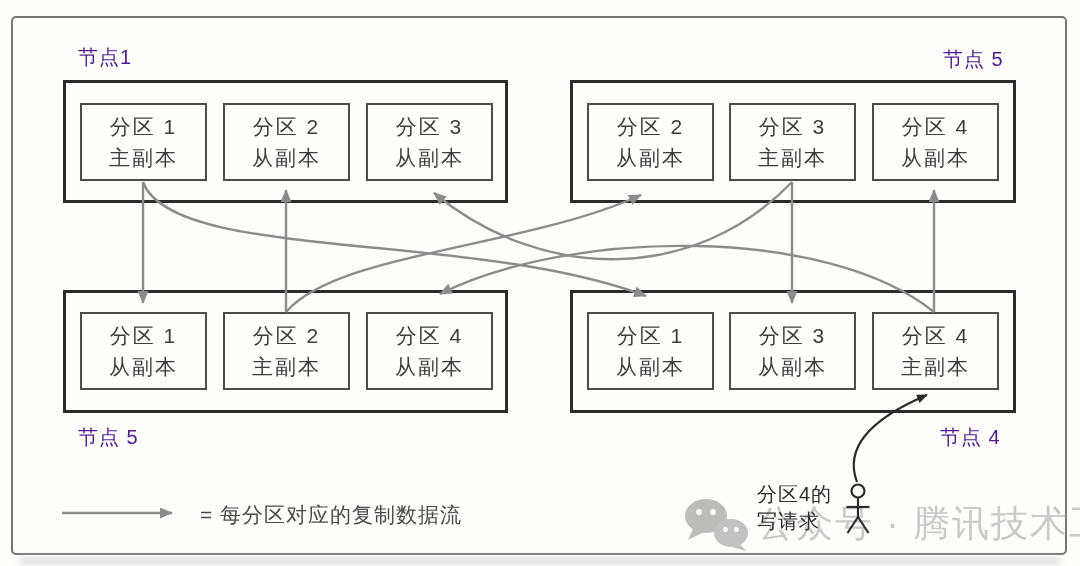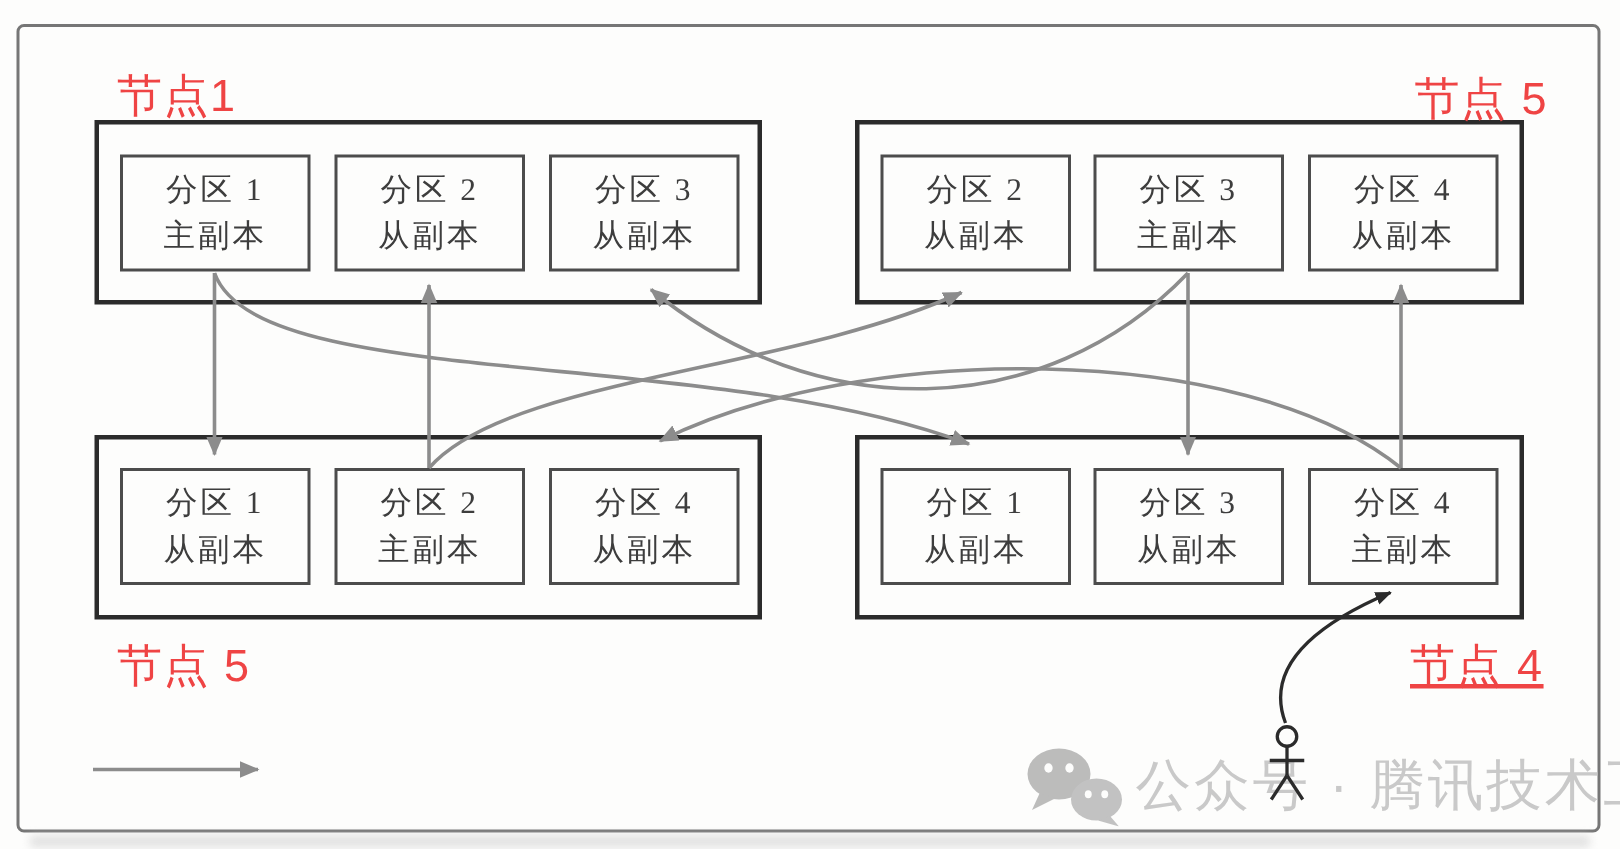--- a/index.html
+++ b/index.html
@@ -11,31 +11,31 @@
   }
   .frame{
     position:absolute;left:11px;top:16px;width:1052px;height:535px;
     border:2px solid #767676;border-radius:5px;background:transparent;z-index:0;
   }
   .bottom-blur{
     position:absolute;left:20px;top:557px;width:1040px;height:8px;
     background:#d9d9d9;filter:blur(3px);opacity:.75;z-index:0;
   }
   .node-label{
-    position:absolute;font-size:30px;letter-spacing:1px;color:#ef4444;z-index:3;white-space:nowrap;
+    position:absolute;font-size:20px;letter-spacing:1px;color:#4c1d95;z-index:3;white-space:nowrap;
   }
   .node-box{
     position:absolute;border:3px solid #2b2b2b;background:#fdfdfc;z-index:1;
   }
   .pbox{
     position:absolute;width:123px;height:74px;border:2px solid #4c4c4c;background:#fdfdfc;
     display:flex;flex-direction:column;justify-content:center;align-items:center;
   }
   .pline{
-    font-size:21px;line-height:31px;letter-spacing:2px;color:#3d3d3d;text-align:center;white-space:nowrap;font-family:Liberation Serif, serif;
+    font-size:21px;line-height:31px;letter-spacing:2px;color:#3d3d3d;text-align:center;white-space:nowrap;
   }
   #arrows{position:absolute;left:0;top:0;z-index:2;}
   .legend-text{
     position:absolute;left:200px;top:501px;font-size:21px;letter-spacing:1px;color:#4a4a4a;z-index:3;white-space:nowrap;
   }
   .annotation{
     position:absolute;left:757px;top:481px;font-size:20px;line-height:27px;
     color:#2d2d2d;letter-spacing:1px;z-index:3;white-space:nowrap;
   }
   .watermark{
@@ -67,21 +67,21 @@
       </g>
       <ellipse cx="42.5" cy="32.5" rx="2.3" ry="2.6" fill="#fdfdfc"></ellipse>
       <ellipse cx="53.5" cy="32.5" rx="2.3" ry="2.6" fill="#fdfdfc"></ellipse>
     </svg>
     <div class="watermark-text">公众号 · 腾讯技术工程</div>
   </div>
 
   <div class="node-label" style="left:78px;top:44px;">节点1</div>
   <div class="node-label" style="left:943px;top:46px;">节点 5</div>
   <div class="node-label" style="left:78px;top:424px;">节点 5</div>
-  <div class="node-label" style="left:940px;top:424px;text-decoration:underline;">节点 4</div>
+  <div class="node-label" style="left:940px;top:424px;">节点 4</div>
 
   <div class="node-box" style="left:63px;top:80px;width:439px;height:117px;">
     <div class="pbox" style="left:14px;top:20px;">
       <div class="pline">分区 1</div>
       <div class="pline">主副本</div>
     </div>
     <div class="pbox" style="left:157px;top:20px;">
       <div class="pline">分区 2</div>
       <div class="pline">从副本</div>
     </div>
@@ -163,15 +163,20 @@
       <g>
         <circle cx="858" cy="491" r="6.5" fill="#fdfdfc"></circle>
         <path d="M858,497.5 L858,517"></path>
         <path d="M846.5,507 L869.5,507"></path>
         <path d="M858,517 L847.5,533"></path>
         <path d="M858,517 L868.5,533"></path>
       </g>
     </g>
   </svg>
 
+  <div class="legend-text">= 每分区对应的复制数据流</div>
 
+  <div class="annotation">
+    <div>分区4的</div>
+    <div>写请求</div>
+  </div>
 
 </div>
 
 </body></html>

